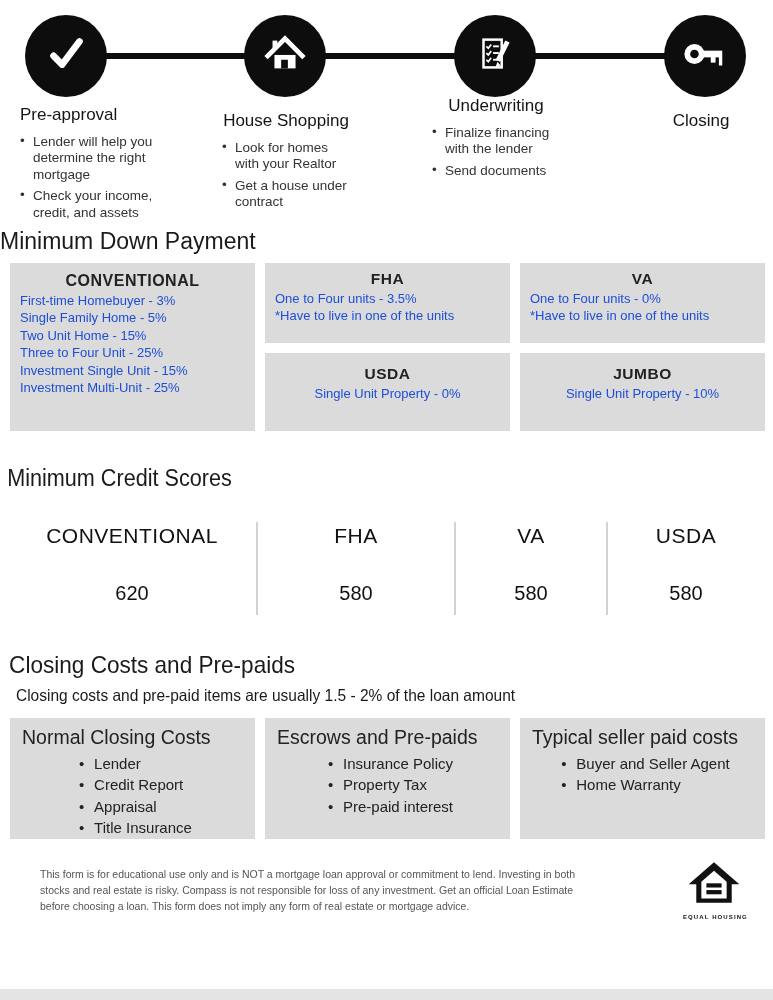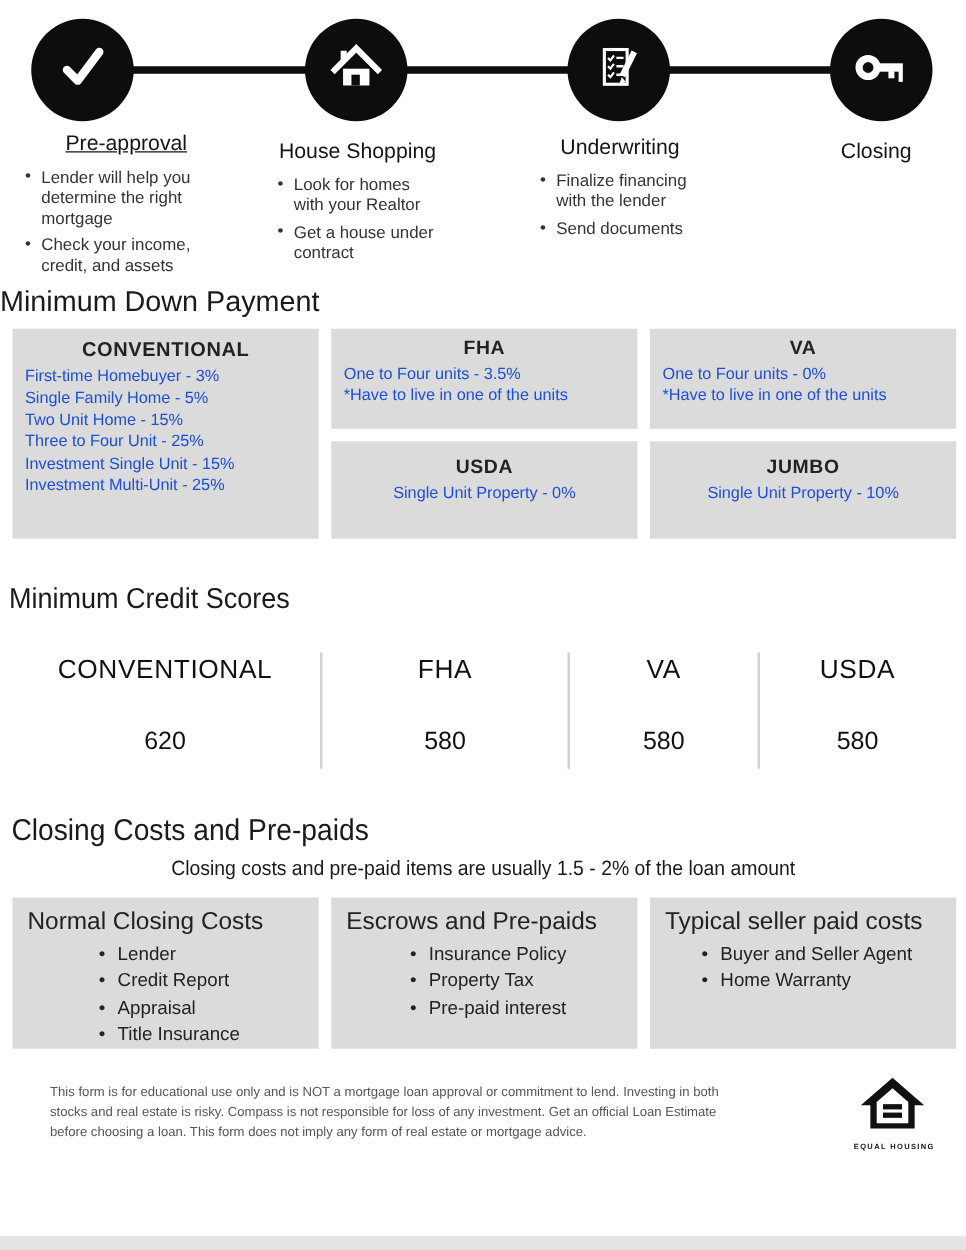--- a/index.html
+++ b/index.html
@@ -24,23 +24,23 @@
   .tl-circle {
     position:absolute; top:15px; width:82px; height:82px; border-radius:50%;
     background:#0d0d0d; display:flex; align-items:center; justify-content:center;
   }
   .c1{left:25px;} .c2{left:244px;} .c3{left:454px;} .c4{left:664px;}
   .step { position:absolute; }
   .step h3 { font-size:17px; font-weight:500; color:#151515; margin-bottom:9px; }
   .step ul { list-style:none; }
   .step li { position:relative; padding-left:13px; font-size:13.5px; line-height:1.22; color:#333; margin-bottom:5px; }
   .step li::before { content:"\2022"; position:absolute; left:0; top:-1px; color:#333; }
-  .s1{ left:20px; top:105px; width:162px; } .s1 h3{ text-align:center;text-decoration:underline; }
+  .s1{ left:20px; top:105px; width:162px; } .s1 h3{ text-align:left; }
   .s2{ left:222px; top:111px; width:128px; } .s2 h3{ text-align:center; }
-  .s3{ left:432px; top:108px; width:128px; } .s3 h3{ text-align:center; }
+  .s3{ left:432px; top:96px; width:128px; } .s3 h3{ text-align:center; }
   .s4{ left:637px; top:111px; width:128px; } .s4 h3{ text-align:center; }
   
   .sec-title { text-align:left; font-size:23px; font-weight:500; color:#1a1a1a; }
   
   .dp-grid {
     display:grid; grid-template-columns:1fr 1fr 1fr; grid-template-rows:80px 78px;
     gap:10px; margin:8px 8px 0 10px;
   }
   .gbox { background:#dbdbdb; padding:7px 10px; }
   .gbox .gtitle { text-align:center; font-weight:700; font-size:15.5px; letter-spacing:.5px; color:#222; margin-bottom:2px; }
@@ -53,21 +53,21 @@
   .credit { margin-top:34px; }
   .credit-row { display:flex; margin:30px 0 0 8px; }
   .credit-col { text-align:center; padding-top:2px; padding-bottom:10px; }
   .credit-col.b { border-left:2px solid #d2d2d2; }
   .cc1{width:248px;} .cc2{width:198px;} .cc3{width:152px;} .cc4{width:158px;}
   .credit-label { font-size:21px; font-weight:500; color:#111; letter-spacing:.5px; }
   .credit-score { font-size:20px; color:#111; margin-top:34px; }
   
   .closing { margin-top:36px; }
   .closing .sec-title { font-size:24px; }
-  .closing-sub { text-align:center; font-size:16.5px; color:#1a1a1a; margin-top:7px;text-decoration:underline; }
+  .closing-sub { font-size:16.5px; color:#1a1a1a; margin-top:7px;text-decoration:underline; }
   .cc-grid { display:grid; grid-template-columns:1fr 1fr 1fr; gap:10px; margin:13px 8px 0 10px; }
   .cc-box { background:#dbdbdb; height:121px; padding:8px 6px 0 12px; }
   .cc-box .cctitle { font-size:19.5px; color:#222; margin-bottom:4px; }
   .cc-box ul { list-style:none; width:fit-content; margin:2px auto 0 auto; }
   .cc-box li { position:relative; padding-left:15px; font-size:15px; line-height:1.42; color:#222; text-align:left; }
   .cc-box li::before { content:"\2022"; position:absolute; left:0; top:0; color:#222; }
   
   .footer { display:flex; justify-content:space-between; margin:28px 28px 0 40px; }
   .disclaimer { width:555px; font-size:10.5px; line-height:1.5; color:#555; }
   .eho { width:62px; text-align:center; margin-top:-6px; }

